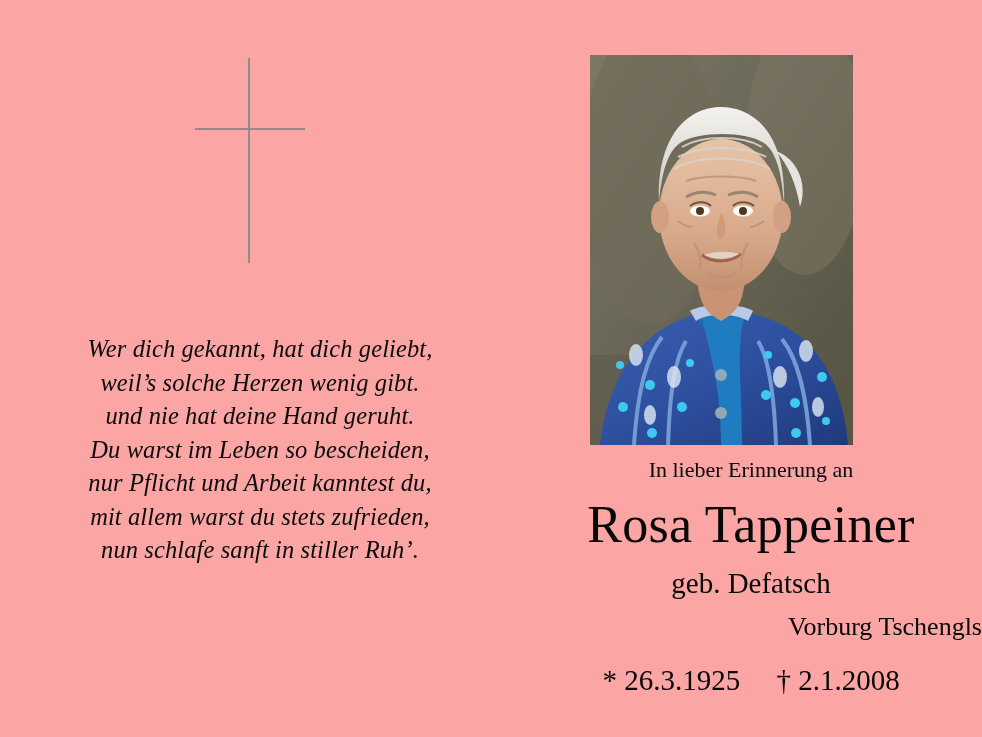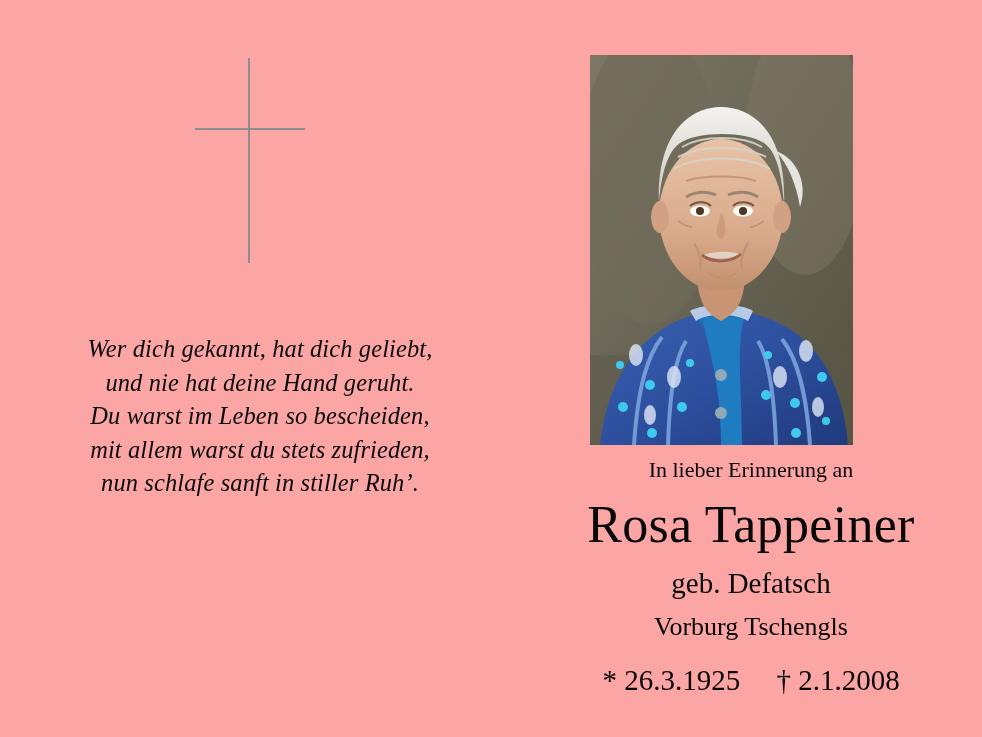--- a/index.html
+++ b/index.html
@@ -112,20 +112,21 @@
   }
   .maiden-name {
     font-size: 29px;
     line-height: 36px;
     margin: 4px;
   }
   .place {
     font-size: 26px;
     line-height: 40px;
     margin: 6px 0 16px 0;
+    text-align: right;
   }
   .dates {
     font-size: 29px;
     line-height: 34px;
     margin: 12px 0 0 0;
     white-space: pre;
   }
 </style>
 </head>
 <body>
@@ -134,22 +135,24 @@
 
   <div class="left-panel">
 
     <div class="cross">
       <div class="v-bar"></div>
       <div class="h-bar"></div>
     </div>
 
     <div class="verse">
       <span class="line">Wer dich gekannt, hat dich geliebt,</span>
+      <span class="line">weil’s solche Herzen wenig gibt.</span>
       <span class="line">und nie hat deine Hand geruht.</span>
       <span class="line">Du warst im Leben so bescheiden,</span>
+      <span class="line">nur Pflicht und Arbeit kanntest du,</span>
       <span class="line">mit allem warst du stets zufrieden,</span>
       <span class="line">nun schlafe sanft in stiller Ruh’.</span>
     </div>
 
   </div>
 
   <div class="right-panel">
 
     <div class="portrait">
       <svg width="263" height="390" viewBox="0 0 263 390" xmlns="http://www.w3.org/2000/svg" aria-hidden="true">

